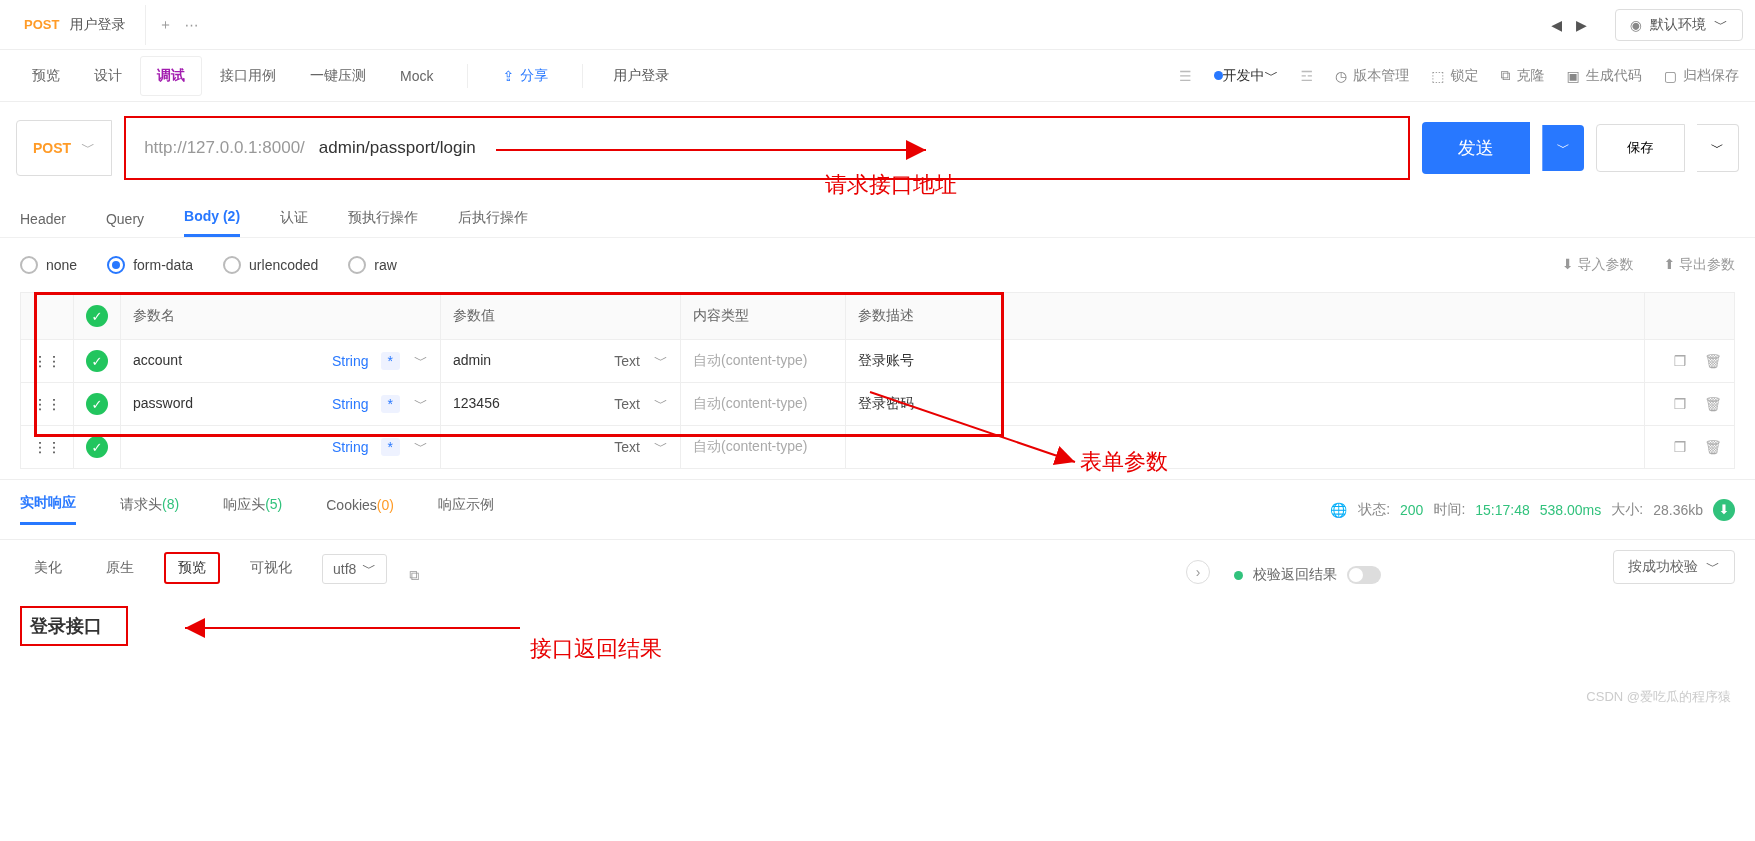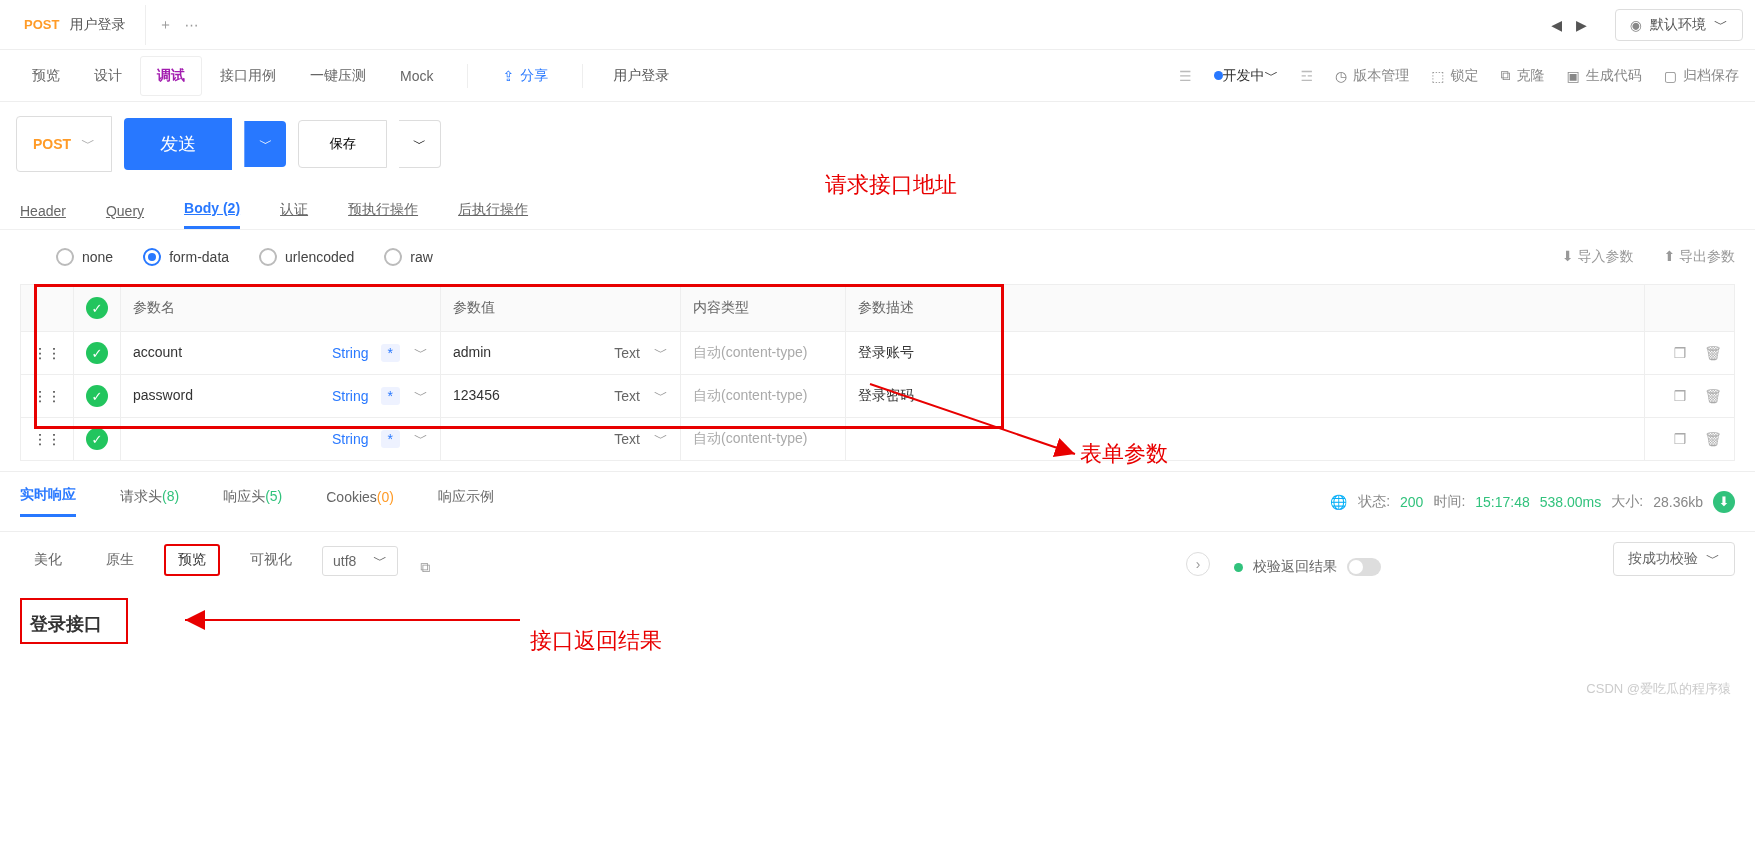--- a/index.html
+++ b/index.html
@@ -27,24 +27,24 @@
 .addr-left { border: 1px solid #ddd; border-radius: 4px 0 0 4px; height: 56px; display: flex; align-items: center; padding: 0 16px; gap: 10px; }
 .pill { color: #ff9b27; font-weight: 700; }
 .addr-box { flex: 1; border: 2px solid #e80000; height: 64px; display: flex; align-items: center; padding: 0 18px; gap: 14px; font-size: 17px; position: relative; }
 .addr-pre { color: #999; }
 .addr-path { color: #333; }
 .btn-send { background: #2878ff; color: #fff; font-size: 18px; padding: 14px 36px; border: none; border-radius: 4px 0 0 4px; }
 .btn-send-dd { background: #2878ff; color: #fff; padding: 14px 14px; border: none; border-radius: 0 4px 4px 0; border-left: 1px solid rgba(255,255,255,.3);}
 .btn-save { border: 1px solid #ddd; background: #fff; padding: 14px 30px; border-radius: 4px 0 0 4px; }
 .btn-save-dd { border: 1px solid #ddd; border-left: none; background: #fff; padding: 14px 14px; border-radius: 0 4px 4px 0; }
 .reqtabs { display: flex; align-items: flex-end; gap: 40px; padding: 0 20px; height: 44px; border-bottom: 1px solid #f0f0f0; }
-.reqtab { color: #666; padding-bottom: 10px; cursor: pointer; text-decoration: underline; }
+.reqtab { color: #666; padding-bottom: 10px; cursor: pointer; }
 .reqtab.active { color: #2878ff; border-bottom: 3px solid #2878ff; font-weight: 600; }
 .count-blue { color: #2878ff; }
-.bodytype-row { display: flex; align-items: center; padding: 18px 20px; gap: 30px; margin-left: 36px; }
+.bodytype-row { display: flex; align-items: center; padding: 18px 20px; gap: 30px; }
 .radio-wrap { display: flex; align-items: center; gap: 8px; color: #444; cursor: pointer; }
 .radio { width: 18px; height: 18px; border: 2px solid #bbb; border-radius: 50%; display: inline-flex; align-items: center; justify-content: center; }
 .radio.checked { border-color: #2878ff; }
 .radio.checked::after { content: ""; width: 8px; height: 8px; background: #2878ff; border-radius: 50%; }
 .imp-exp { display: flex; gap: 30px; color: #999; }
 .table-wrap { padding: 0 20px 10px; position: relative; }
 .redbox { position: absolute; border: 3px solid #e80000; pointer-events: none; }
 #redbox-table { left: 34px; top: 0; width: 970px; height: 145px; }
 .tbl { width: 100%; border-collapse: collapse; }
 .tbl th { text-align: left; font-weight: 400; color: #666; background: #fafafa; padding: 12px; border: 1px solid #eee; }
@@ -64,30 +64,30 @@
 .resp-tab.active { color: #2878ff; font-weight: 600; border-bottom: 3px solid #2878ff; }
 .count-g { color: #31c27c; }
 .count-o { color: #ff9b27; }
 .resp-right { display: flex; align-items: center; gap: 10px; color: #888; font-size: 14px; }
 .grn { color: #31c27c; }
 .globe-icon { color: #aaa; }
 .dl-icon { width: 22px; height: 22px; background: #31c27c; border-radius: 50%; color: #fff; display: inline-flex; align-items: center; justify-content: center; font-size: 13px; }
 .view-row { display: flex; align-items: flex-end; padding: 10px 20px; gap: 16px; border-top: 1px solid #eee; position: relative; }
 .vbtn { padding: 7px 14px; color: #666; border-radius: 3px; cursor: pointer; }
 .vbtn.active { border: 2px solid #e80000; padding: 5px 12px; color: #333; }
-.enc { border: 1px solid #ddd; border-radius: 3px; padding: 5px 10px; color: #666; display: flex; gap: 17px; align-items: center; }
+.enc { border: 1px solid #ddd; border-radius: 3px; padding: 5px 10px; color: #666; display: flex; gap: 6px; align-items: center; }
 .copy-icon { color: #999; margin-left: 6px; }
 .verify-row { display: flex; align-items: center; gap: 10px; color: #666; }
 .switch { width: 34px; height: 18px; background: #ddd; border-radius: 9px; position: relative; }
 .switch::after { content: ""; width: 14px; height: 14px; background: #fff; border-radius: 50%; position: absolute; left: 2px; top: 2px; }
 .verify-dot { width: 9px; height: 9px; background: #31c27c; border-radius: 50%; }
 .chev-circ { width: 24px; height: 24px; border: 1px solid #ddd; border-radius: 50%; display: inline-flex; align-items: center; justify-content: center; color: #999; margin-right: 8px; }
 .val-btn { border: 1px solid #ddd; padding: 7px 14px; border-radius: 4px; color: #666; display: flex; gap: 8px; align-items: center; }
 .resp-body-area { padding: 12px 20px; position: relative; min-height: 120px; }
-.resp-title-box { border: 2px solid #e80000; display: inline-block; padding: 12px 24px 6px 8px; font-size: 18px; font-weight: 600; }
+.resp-title-box { border: 2px solid #e80000; display: inline-block; padding: 6px 24px 6px 8px; font-size: 18px; font-weight: 600; }
 .watermark { position: absolute; right: 24px; bottom: 8px; color: #ccc; font-size: 13px; }
 svg { overflow: visible; }
 </style>
 </head>
 <body>
 
 <div class="topbar">
   <div class="tab">
     <span class="method-post">POST</span>
     <span class="tab-title">用户登录</span>
@@ -148,20 +148,32 @@
         <span>▢</span>
         <span>归档保存</span>
       </div>
   </div>
 </div>
 
 <div class="addrrow" style="position:relative">
   <div class="addr-left">
     <span class="pill">POST</span>
     <span style="color:#aaa">﹀</span>
+  </div>
+  <div class="addr-box">
+    <span class="addr-pre">http://127.0.0.1:8000/</span>
+    <span class="addr-path">admin/passport/login</span>
+    <svg class="arrow-svg" style="left:370px; top:22px" width="440" height="20">
+      <defs>
+          <marker id="ah1" markerWidth="12" markerHeight="12" refX="10" refY="5" orient="auto">
+            <path d="M0,0 L10,5 L0,10 z" fill="#e80000"></path>
+          </marker>
+        </defs>
+      <line x1="0" y1="10" x2="430" y2="10" stroke="#e80000" stroke-width="2" marker-end="url(#ah1)"></line>
+    </svg>
   </div>
   <button class="btn-send">发送</button>
   <button class="btn-send-dd">﹀</button>
   <button class="btn-save">保存</button>
   <button class="btn-save-dd">﹀</button>
   <div class="annot" style="left:825px; top:68px">请求接口地址</div>
 </div>
 
 <div class="reqtabs">
   <div class="reqtab">Header</div>

